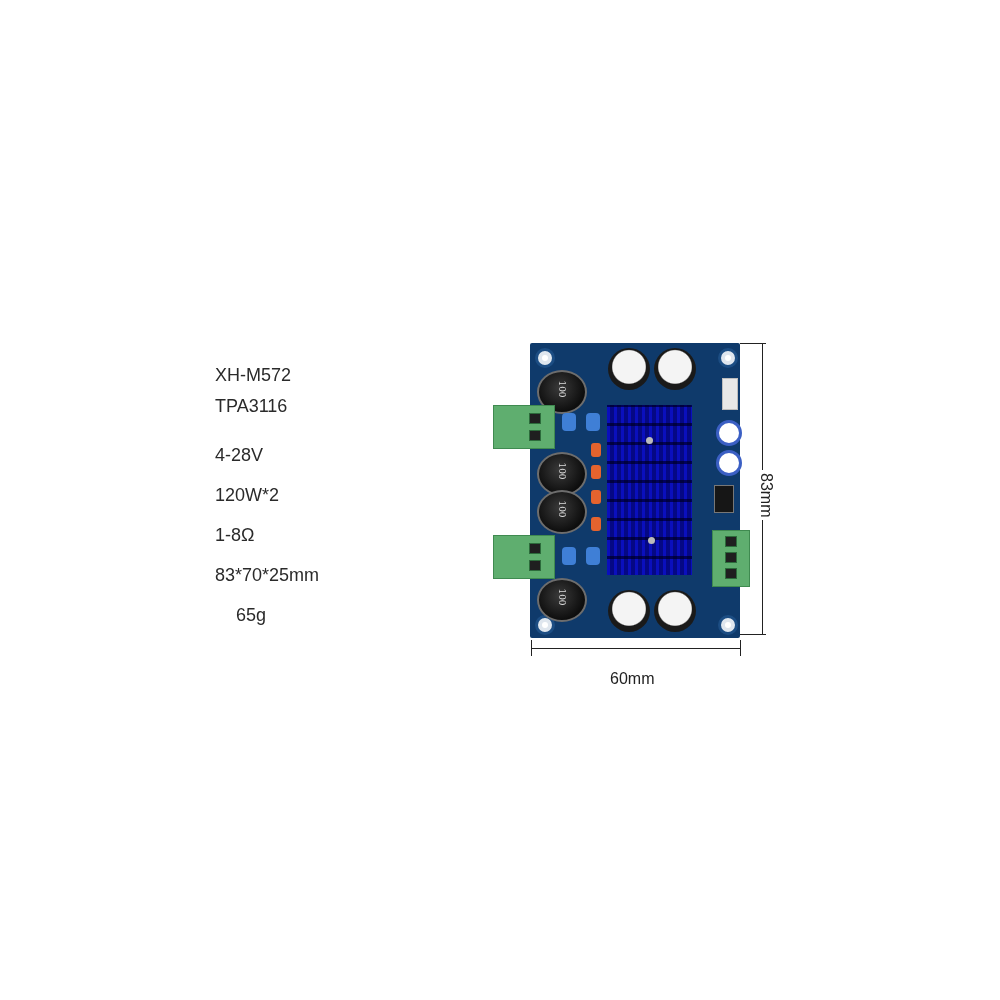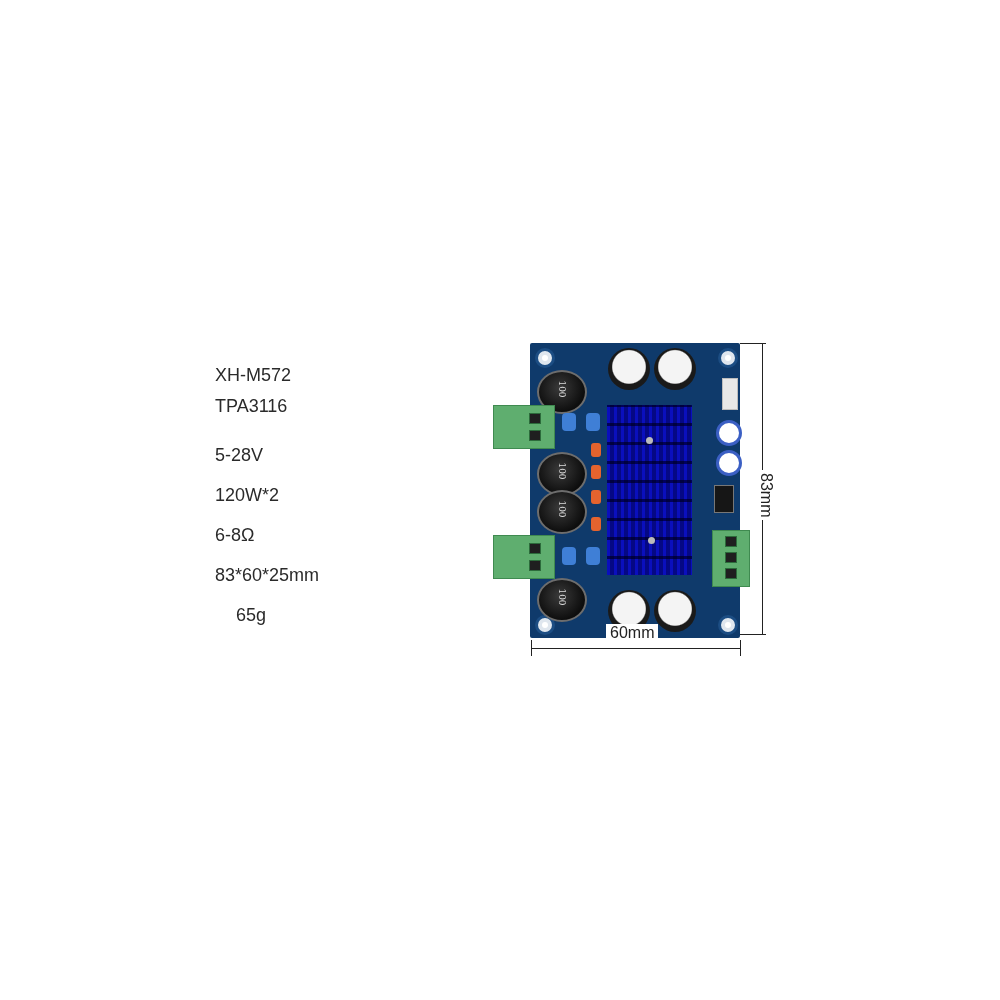--- a/index.html
+++ b/index.html
@@ -27,24 +27,24 @@
   .jst { position:absolute; width:14px; height:30px; background:#e8e8e8; border:1px solid #bdbdbd; }
   .dim-line { position:absolute; background:#222; }
   .dim-label { position:absolute; font-size:16px; color:#222; background:#fff; white-space:nowrap; }
 </style>
 </head>
 <body>
 
 <div class="specs">
   <div class="spec" style="top:0px">XH-M572</div>
   <div class="spec" style="top:31px">TPA3116</div>
-  <div class="spec" style="top:80px">5-28V</div>
+  <div class="spec" style="top:80px">4-28V</div>
   <div class="spec" style="top:120px">120W*2</div>
-  <div class="spec" style="top:160px">6-8Ω</div>
-  <div class="spec" style="top:200px">83*60*25mm</div>
+  <div class="spec" style="top:160px">1-8Ω</div>
+  <div class="spec" style="top:200px">83*70*25mm</div>
   <div class="spec" style="top:240px; left:21px">65g</div>
 </div>
 
 <div>
   <div class="board"></div>
 
   <div class="hole" style="left:535px; top:348px"></div>
   <div class="hole" style="left:718px; top:348px"></div>
   <div class="hole" style="left:535px; top:615px"></div>
   <div class="hole" style="left:718px; top:615px"></div>
@@ -101,14 +101,14 @@
   <div class="ic" style="left:714px; top:485px"></div>
 
   <div class="dim-line" style="left:740px; top:343px; width:26px; height:1px"></div>
   <div class="dim-line" style="left:740px; top:634px; width:26px; height:1px"></div>
   <div class="dim-line" style="left:762px; top:343px; width:1px; height:291px"></div>
   <div class="dim-label" style="left:749px; top:470px; transform:rotate(90deg); transform-origin:left top; left:775px; padding:0 3px">83mm</div>
 
   <div class="dim-line" style="left:531px; top:640px; width:1px; height:16px"></div>
   <div class="dim-line" style="left:740px; top:640px; width:1px; height:16px"></div>
   <div class="dim-line" style="left:531px; top:648px; width:210px; height:1px"></div>
-  <div class="dim-label" style="left:606px; top:624px; padding:0 4px">60mm</div>
+  <div class="dim-label" style="left:606px; top:670px; padding:0 4px">60mm</div>
 </div>
 
 </body></html>

